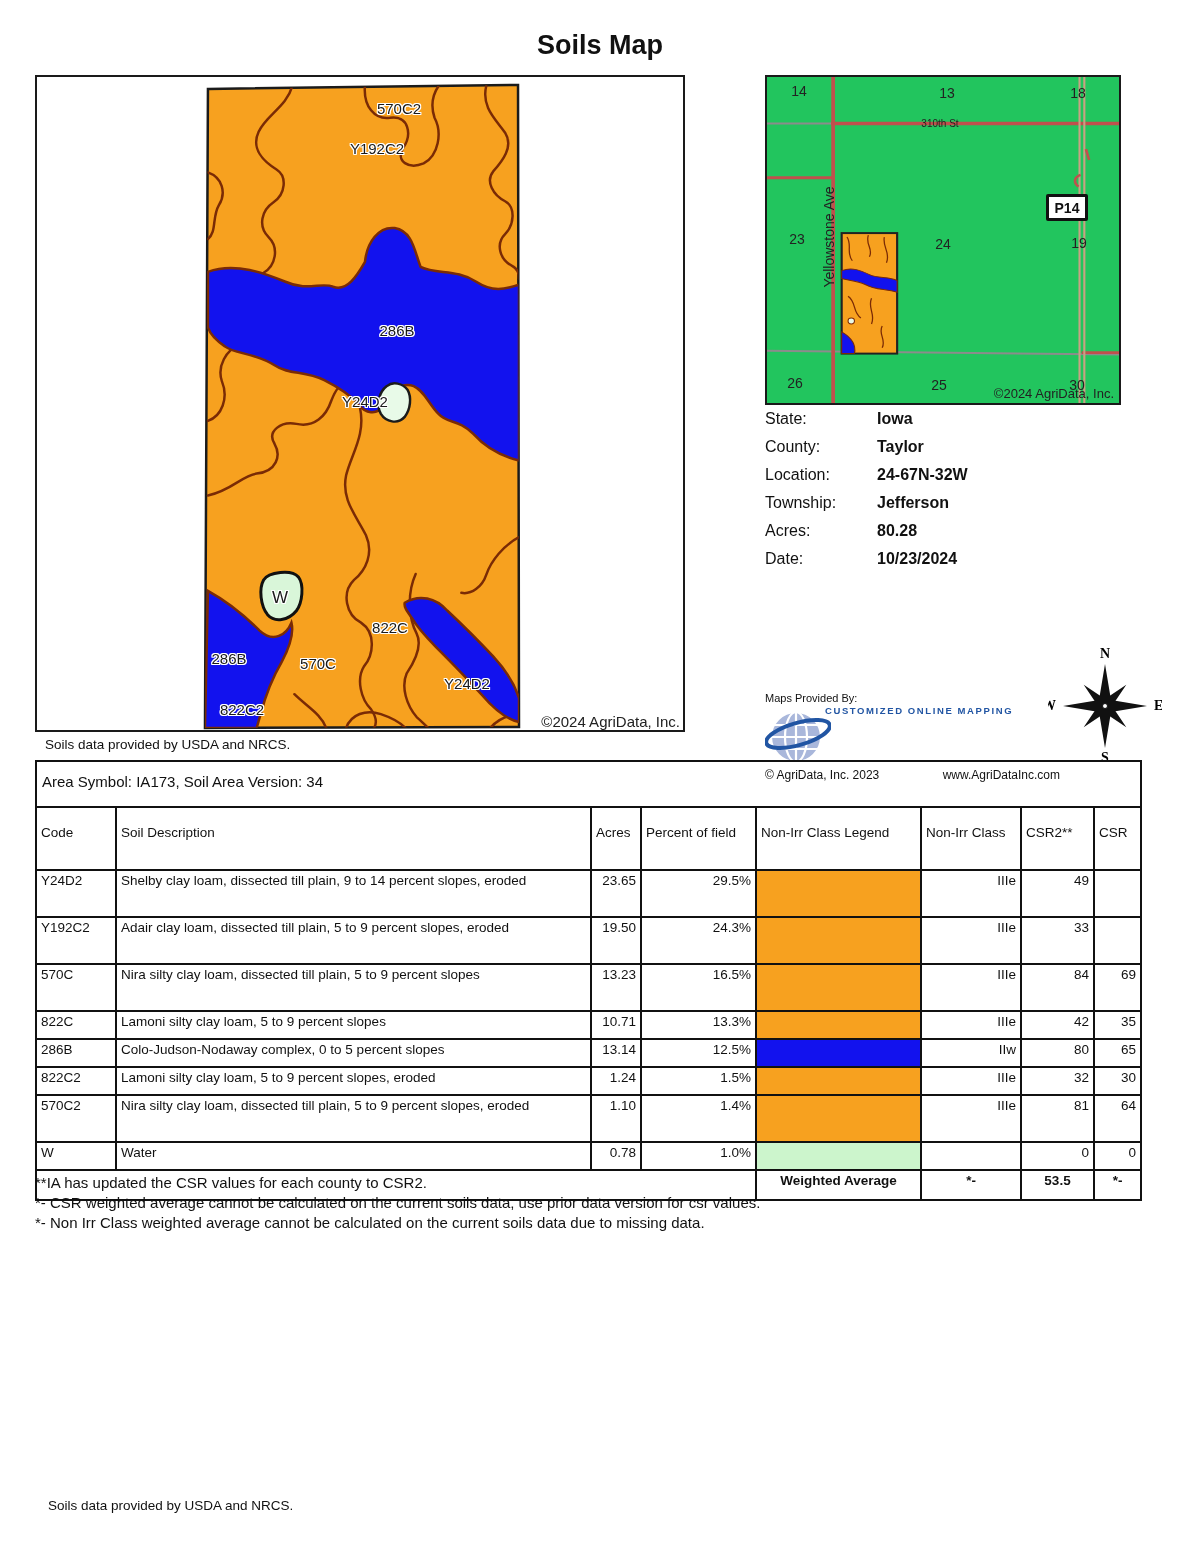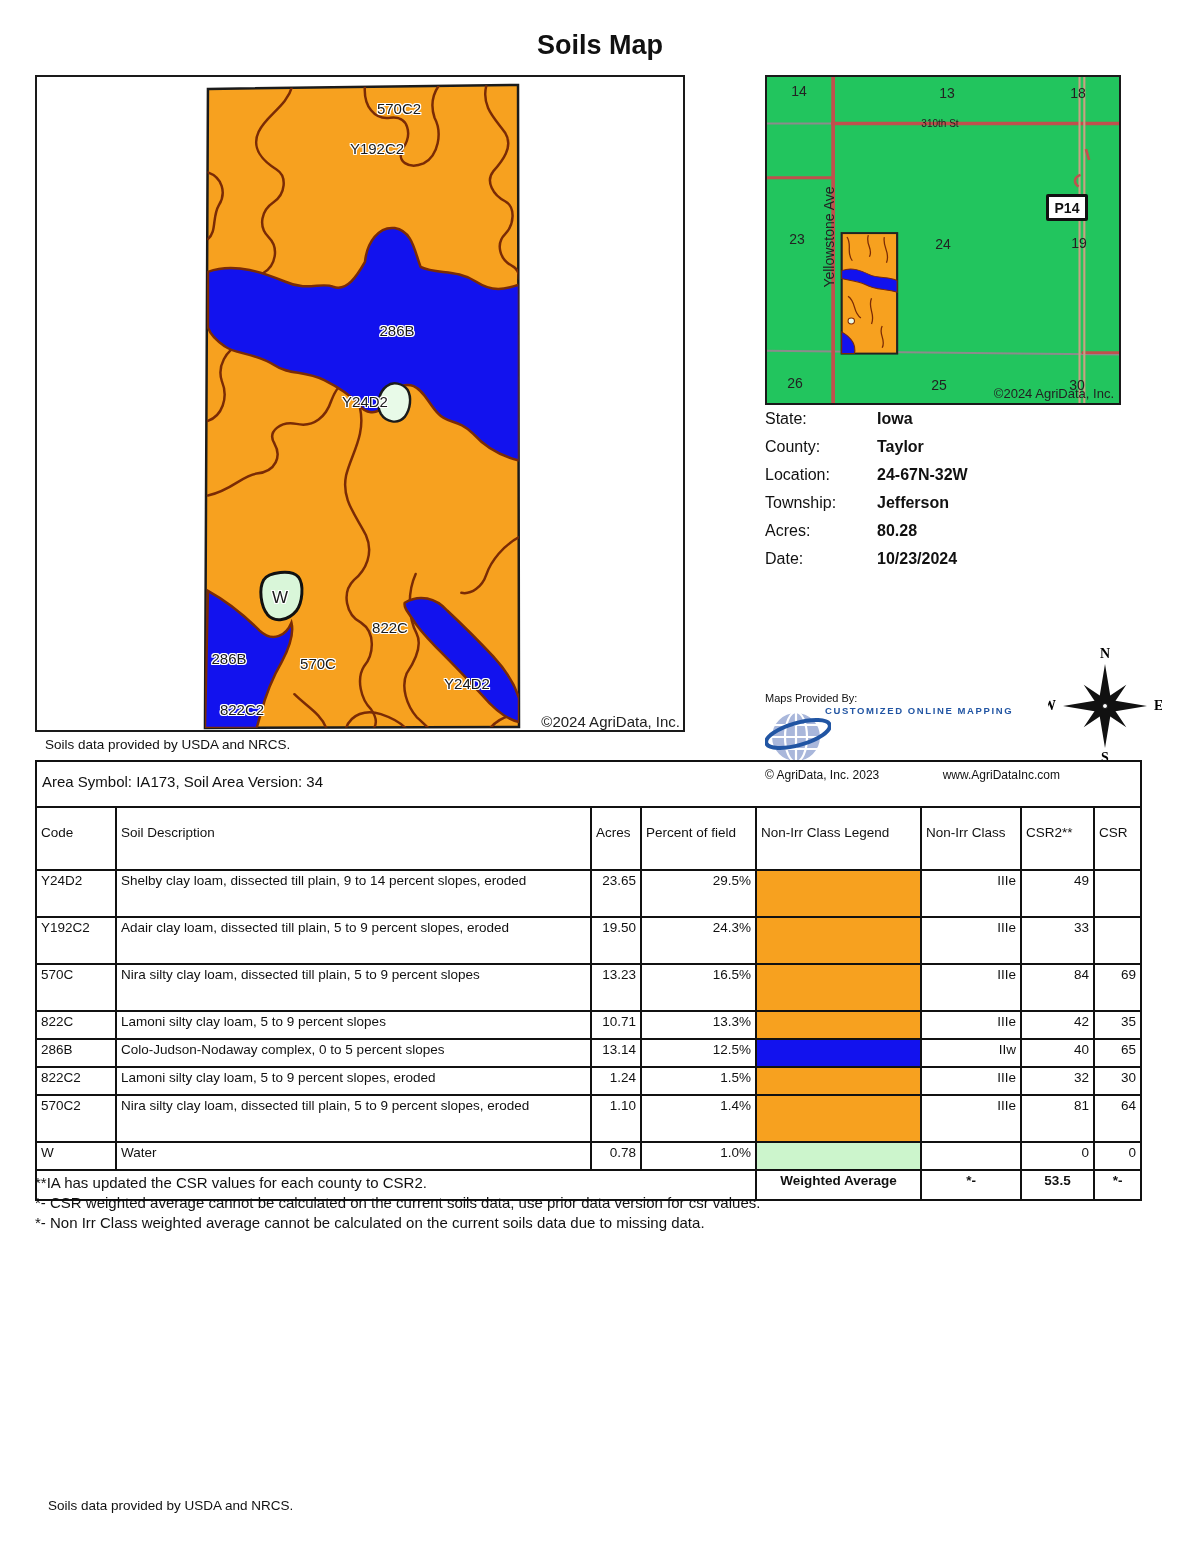--- a/index.html
+++ b/index.html
@@ -285,21 +285,21 @@
       <td class="c-num">35</td>
     </tr>
 
     <tr>
       <td>286B</td>
       <td>Colo-Judson-Nodaway complex, 0 to 5 percent slopes</td>
       <td class="c-num">13.14</td>
       <td class="c-num">12.5%</td>
       <td class="c-swatch" style="background: rgb(18, 18, 238);"></td>
       <td class="c-num">IIw</td>
-      <td class="c-num">40</td>
+      <td class="c-num">80</td>
       <td class="c-num">65</td>
     </tr>
 
     <tr>
       <td>822C2</td>
       <td>Lamoni silty clay loam, 5 to 9 percent slopes, eroded</td>
       <td class="c-num">1.24</td>
       <td class="c-num">1.5%</td>
       <td class="c-swatch" style="background: rgb(247, 161, 31);"></td>
       <td class="c-num">IIIe</td>

